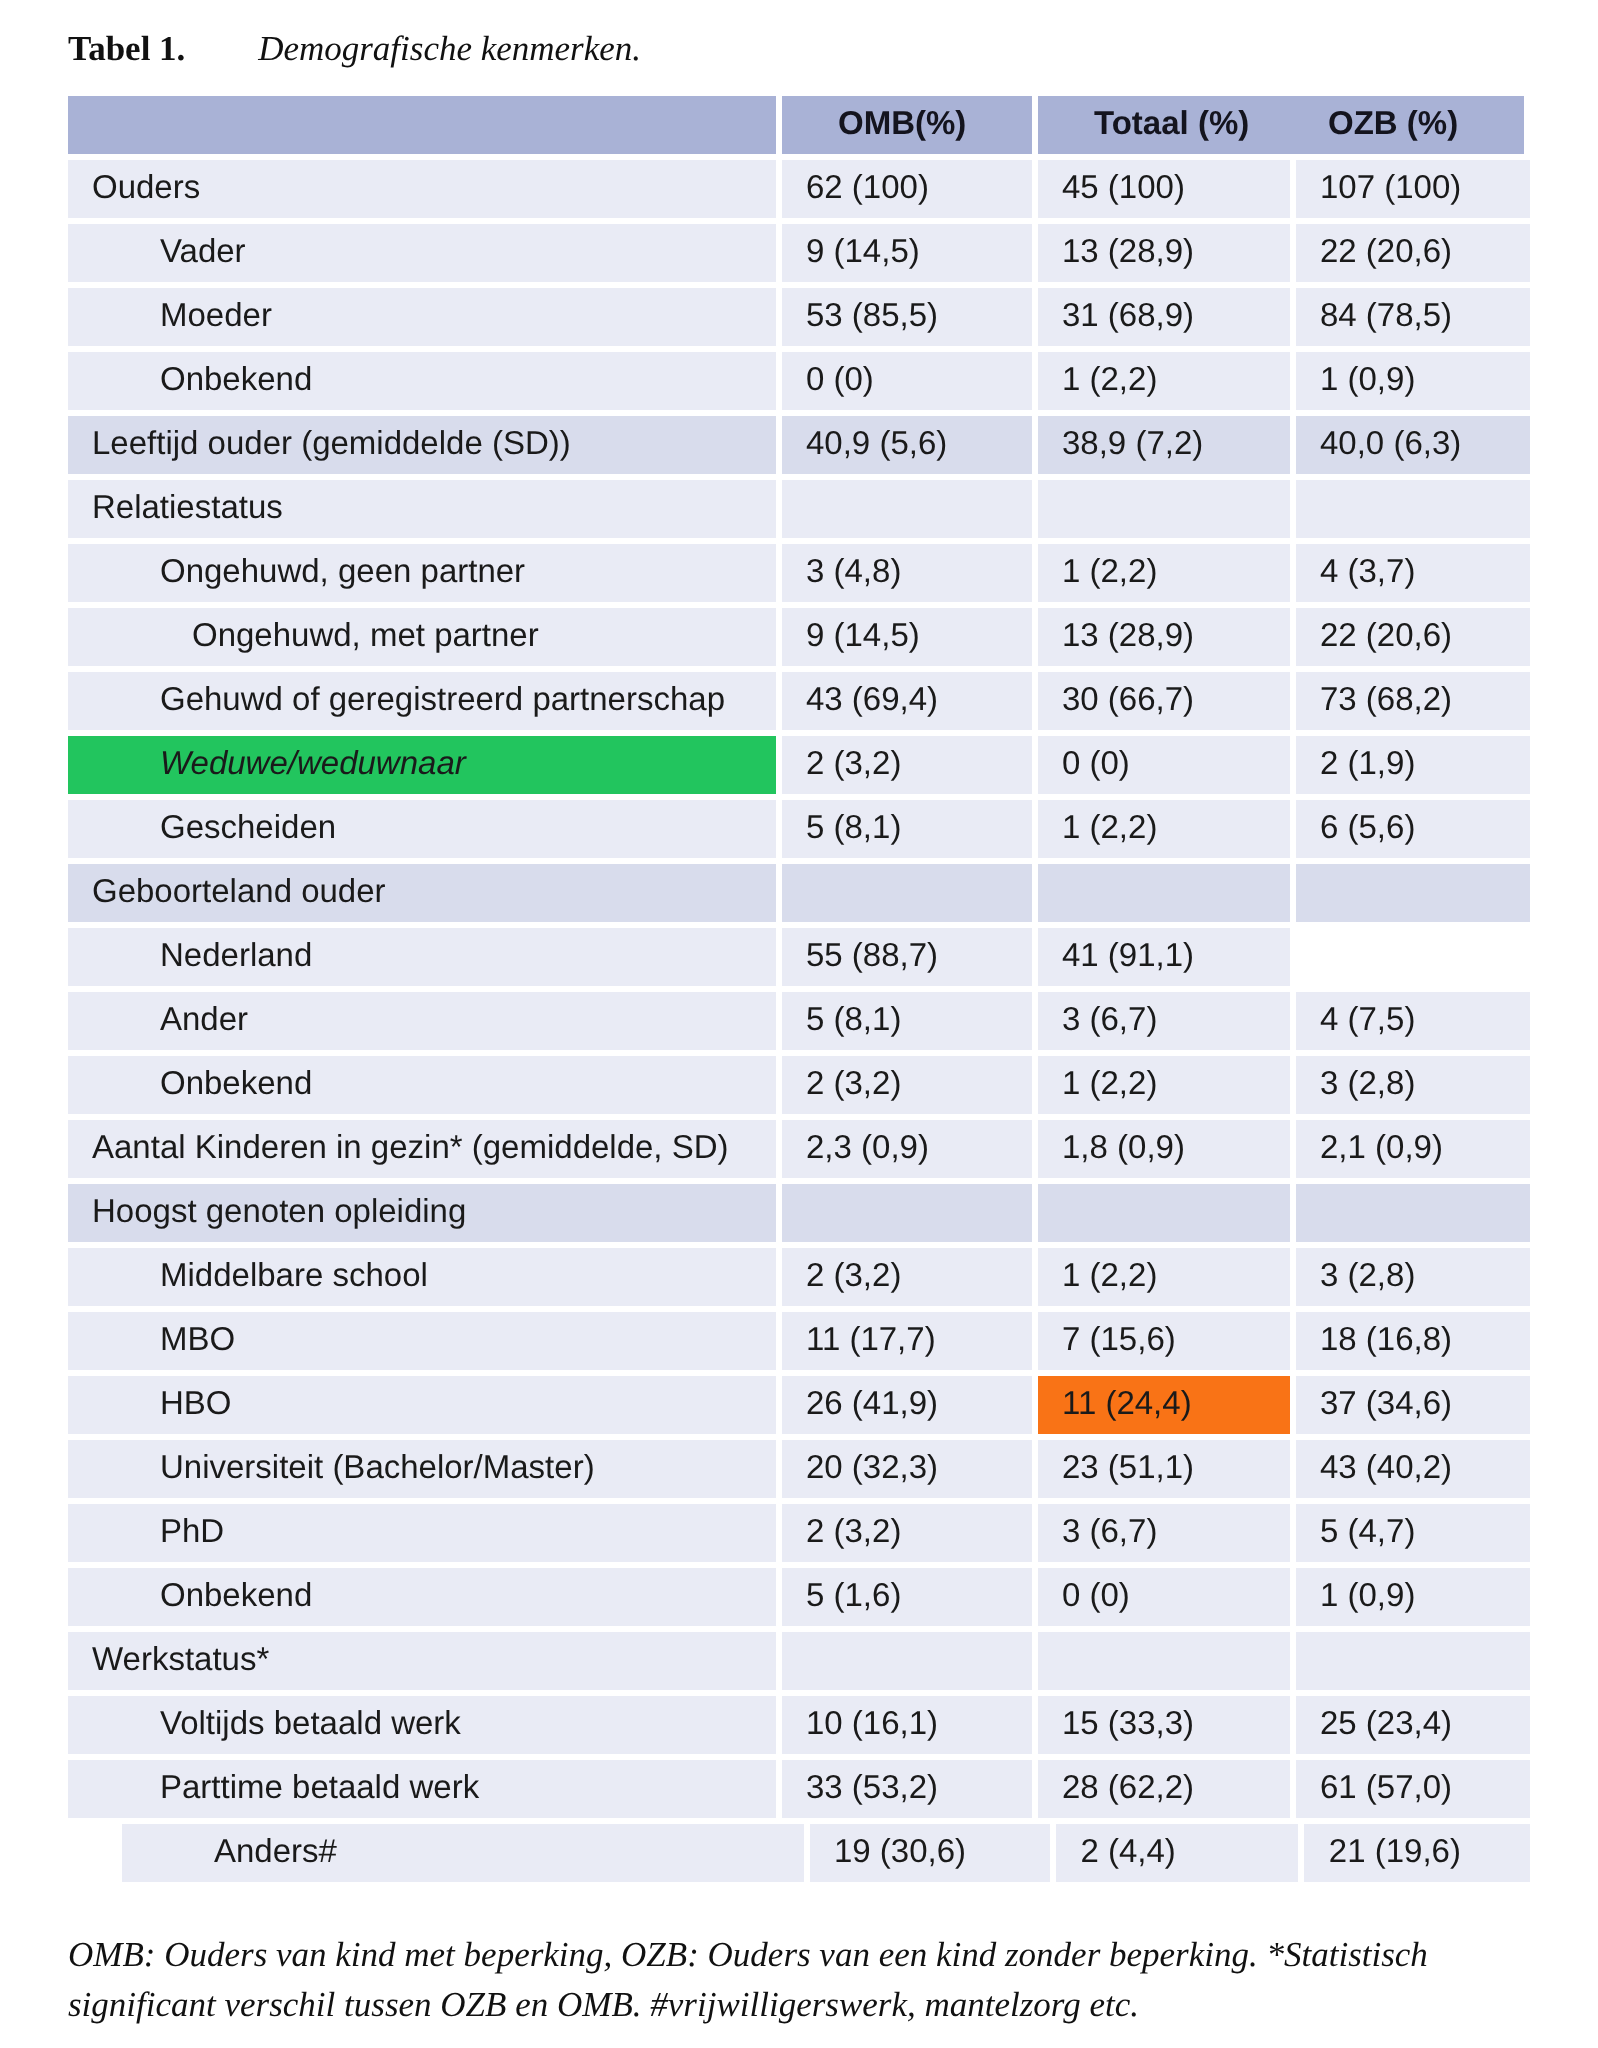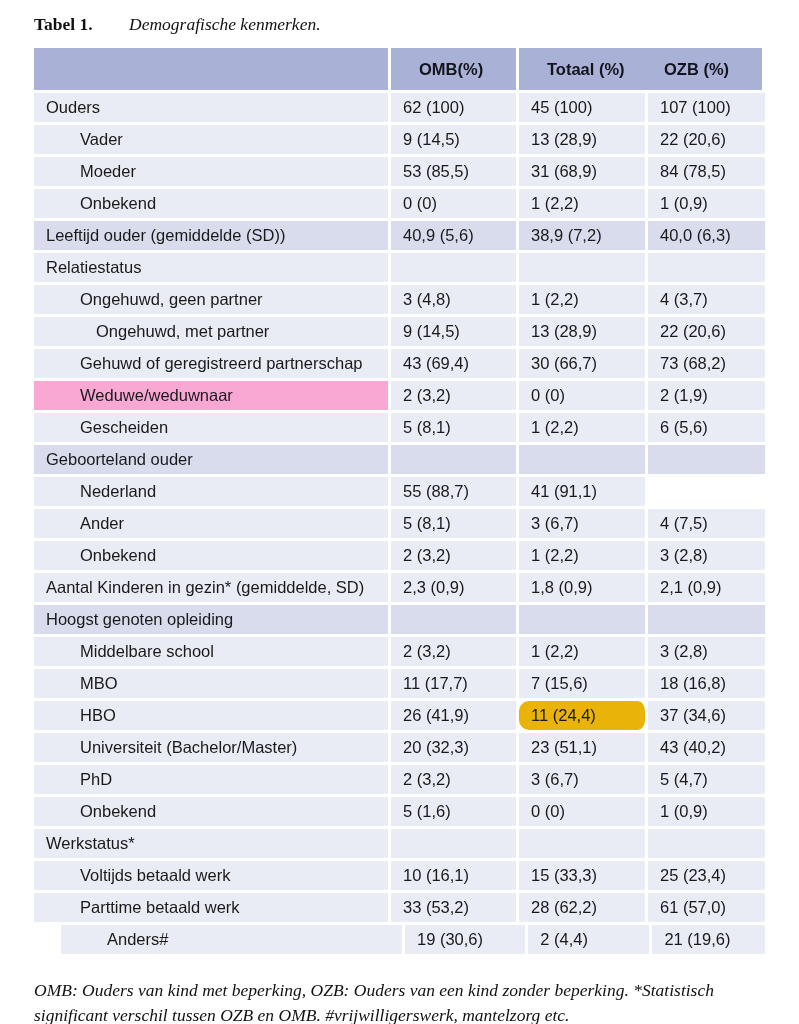--- a/index.html
+++ b/index.html
@@ -27,21 +27,21 @@
     font-size:16.5px;
     line-height:1.1;
     padding-left:12px;
   }
   .c0{width:357px;}
   .c1{width:128px;}
   .c2{width:129px;}
   .c3{width:117px;}
   .c0,.c1,.c2{border-right:3px solid #ffffff;}
   .head .cell{
-    height:42px;
+    height:29px;
     font-weight:bold;
     font-size:16.5px;
     color:#14141e;
     padding-left:28px;
   }
   .body-row .cell{height:29px;}
   .ind1{padding-left:46px;}
   .ind2{padding-left:62px;}
   .footnote{
     font-family:"Liberation Serif",serif;
@@ -119,21 +119,21 @@
           <div class="cell c2" style="background: rgb(233, 235, 245);">13 (28,9)</div>
           <div class="cell c3" style="background: rgb(233, 235, 245);">22 (20,6)</div>
         </div>
         <div class="trow body-row">
           <div class="cell c0 ind1" style="background: rgb(233, 235, 245);">Gehuwd of geregistreerd partnerschap</div>
           <div class="cell c1" style="background: rgb(233, 235, 245);">43 (69,4)</div>
           <div class="cell c2" style="background: rgb(233, 235, 245);">30 (66,7)</div>
           <div class="cell c3" style="background: rgb(233, 235, 245);">73 (68,2)</div>
         </div>
         <div class="trow body-row">
-          <div class="cell c0 ind1" style="background: #f9a8d4;">Weduwe/weduwnaar</div>
+          <div class="cell c0 ind1" style="background: #22c55e; font-style: italic;">Weduwe/weduwnaar</div>
           <div class="cell c1" style="background: rgb(233, 235, 245);">2 (3,2)</div>
           <div class="cell c2" style="background: rgb(233, 235, 245);">0 (0)</div>
           <div class="cell c3" style="background: rgb(233, 235, 245);">2 (1,9)</div>
         </div>
         <div class="trow body-row">
           <div class="cell c0 ind1" style="background: rgb(233, 235, 245);">Gescheiden</div>
           <div class="cell c1" style="background: rgb(233, 235, 245);">5 (8,1)</div>
           <div class="cell c2" style="background: rgb(233, 235, 245);">1 (2,2)</div>
           <div class="cell c3" style="background: rgb(233, 235, 245);">6 (5,6)</div>
         </div>
@@ -180,21 +180,21 @@
         </div>
         <div class="trow body-row">
           <div class="cell c0 ind1" style="background: rgb(233, 235, 245);">MBO</div>
           <div class="cell c1" style="background: rgb(233, 235, 245);">11 (17,7)</div>
           <div class="cell c2" style="background: rgb(233, 235, 245);">7 (15,6)</div>
           <div class="cell c3" style="background: rgb(233, 235, 245);">18 (16,8)</div>
         </div>
         <div class="trow body-row">
           <div class="cell c0 ind1" style="background: rgb(233, 235, 245);">HBO</div>
           <div class="cell c1" style="background: rgb(233, 235, 245);">26 (41,9)</div>
-          <div class="cell c2" style="background: #eab308; border-radius: 10px;">11 (24,4)</div>
+          <div class="cell c2" style="background: #f97316;">11 (24,4)</div>
           <div class="cell c3" style="background: rgb(233, 235, 245);">37 (34,6)</div>
         </div>
         <div class="trow body-row">
           <div class="cell c0 ind1" style="background: rgb(233, 235, 245);">Universiteit (Bachelor/Master)</div>
           <div class="cell c1" style="background: rgb(233, 235, 245);">20 (32,3)</div>
           <div class="cell c2" style="background: rgb(233, 235, 245);">23 (51,1)</div>
           <div class="cell c3" style="background: rgb(233, 235, 245);">43 (40,2)</div>
         </div>
         <div class="trow body-row">
           <div class="cell c0 ind1" style="background: rgb(233, 235, 245);">PhD</div>

